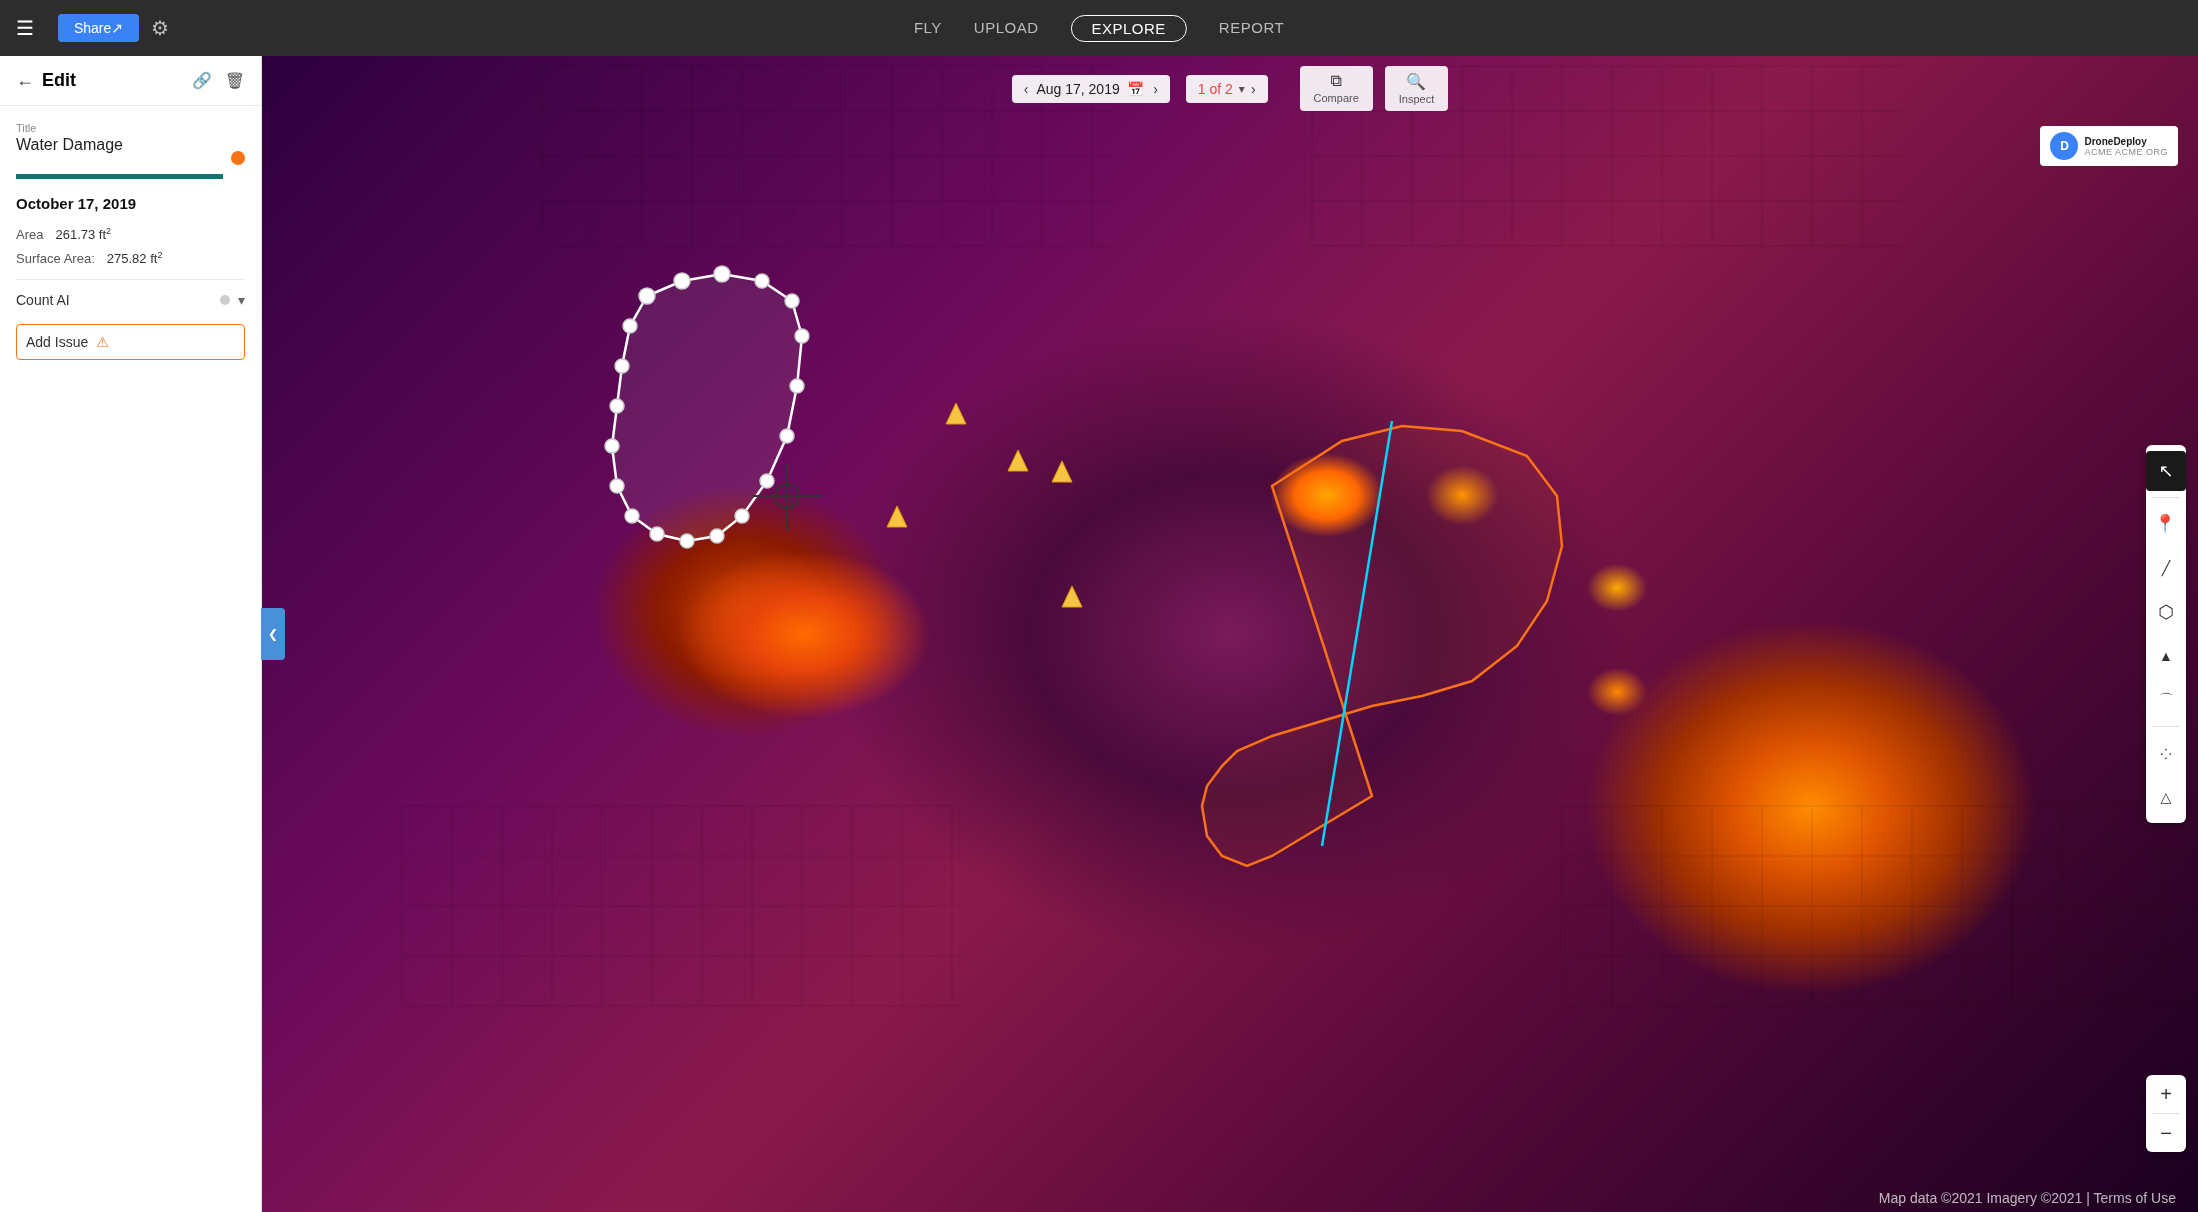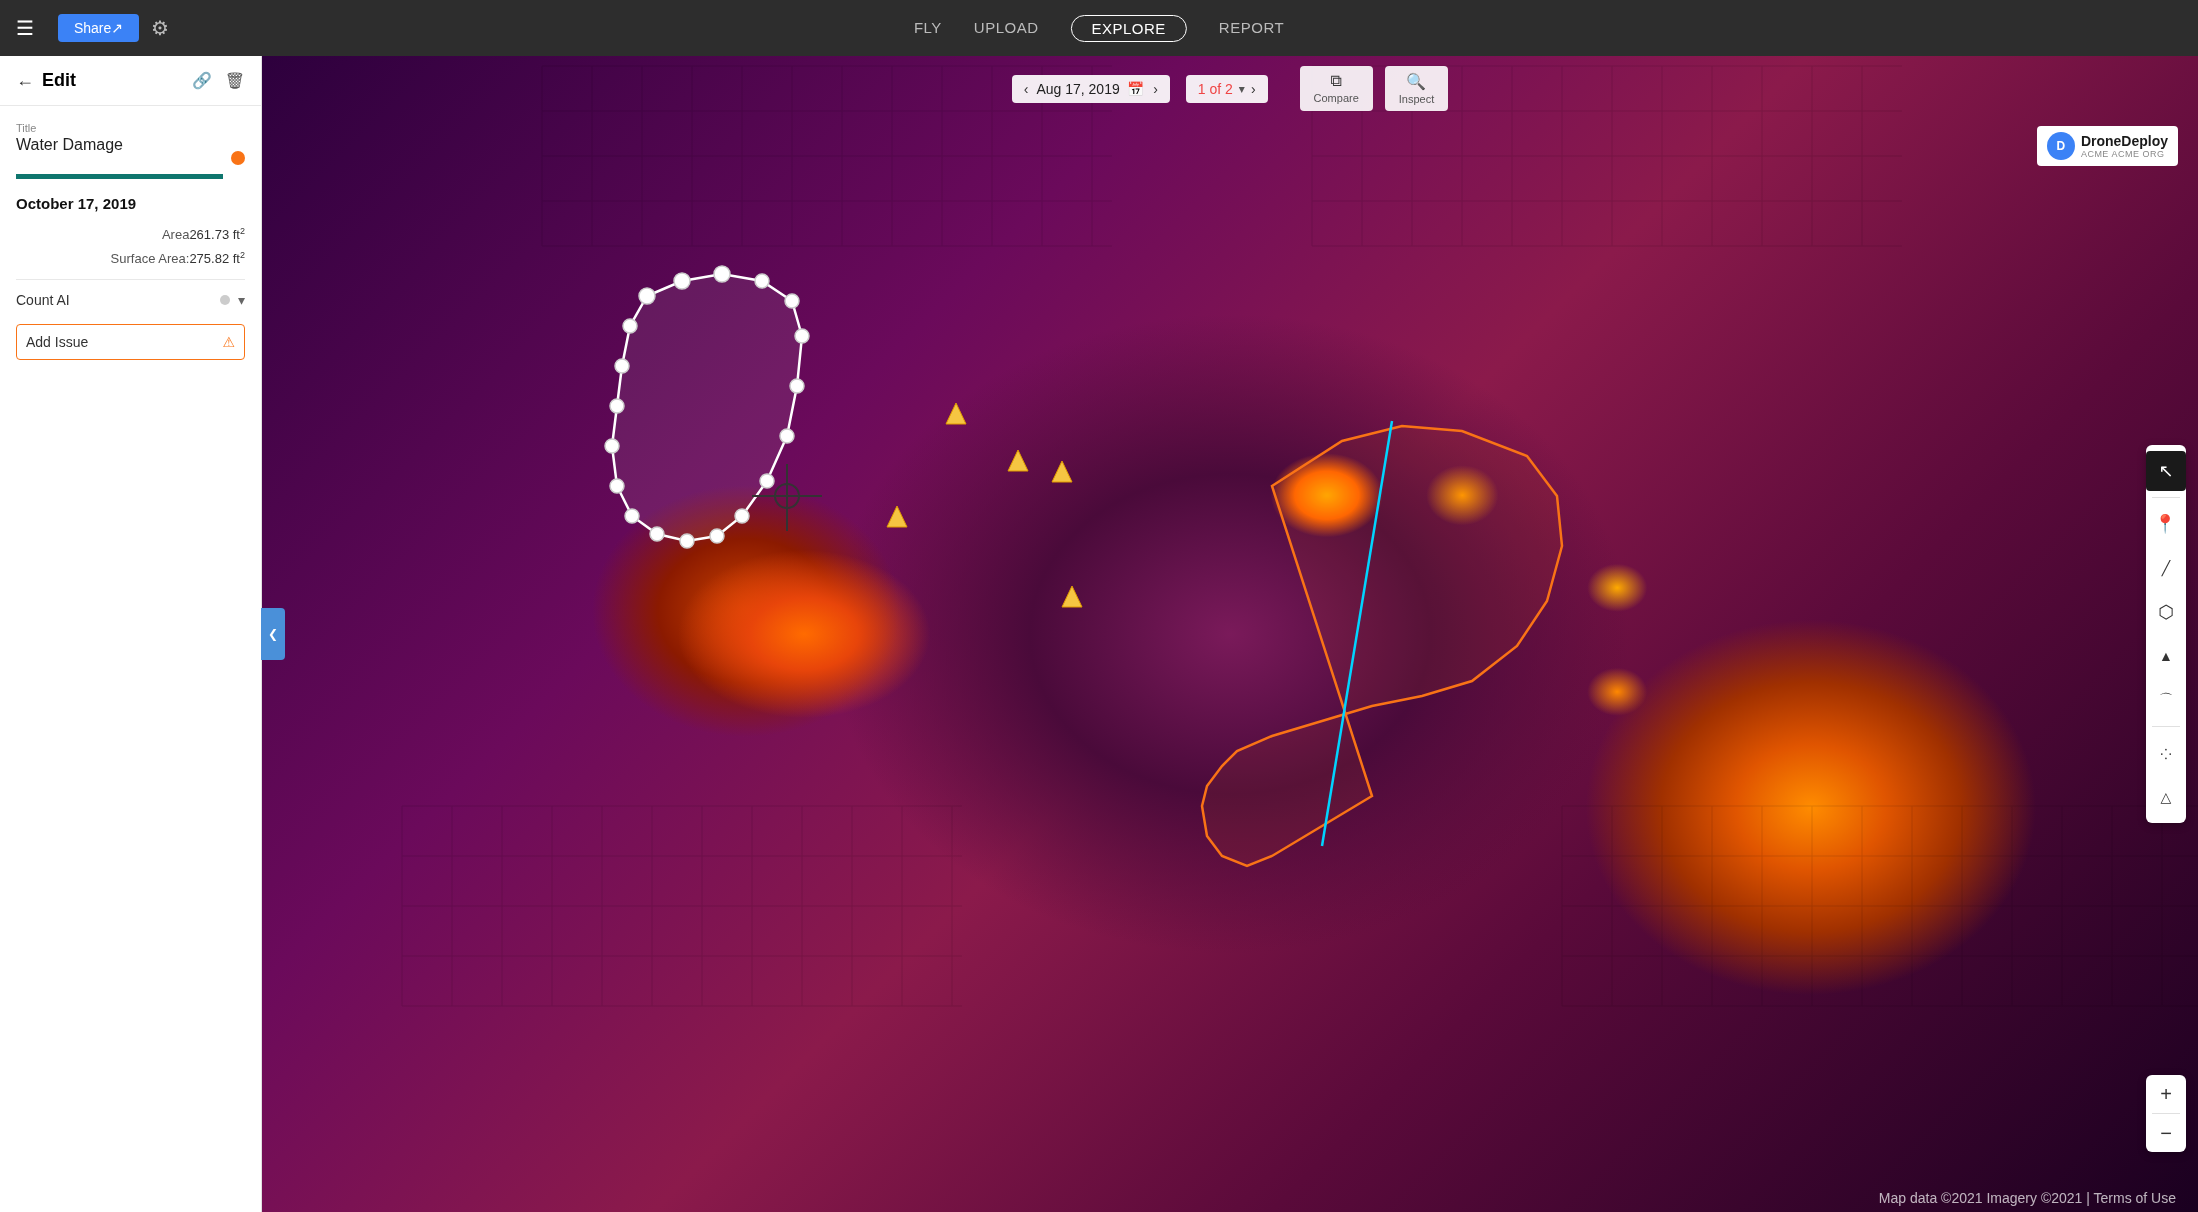--- a/index.html
+++ b/index.html
@@ -39,38 +39,38 @@
     .header-icons { display: flex; gap: 12px; }
     .header-icon { font-size: 16px; color: #555; cursor: pointer; }
 
     .panel-body { flex: 1; padding: 16px; overflow-y: auto; }
     .field-label { font-size: 11px; color: #888; margin-bottom: 2px; }
     .field-value-row { display: flex; align-items: center; margin-bottom: 16px; position: relative; }
     .field-value { font-size: 16px; color: #222; flex: 1; border-bottom: 5px solid #0f766e; padding-bottom: 20px; }
     .orange-dot { width: 14px; height: 14px; background: #f97316; border-radius: 50%; margin-left: 8px; }
     .date-heading { font-size: 15px; font-weight: 600; margin-bottom: 14px; color: #111; }
 
-    .measurement-row { display: flex; justify-content: flex-end; align-items: center; margin-bottom: 8px; }
+    .measurement-row { display: flex; justify-content: flex-start; align-items: center; margin-bottom: 8px; gap: 12px; }
     .meas-label { font-size: 13px; color: #555; }
     .meas-value { font-size: 13px; color: #333; }
     sup { font-size: 9px; }
 
     .divider { border: none; border-top: 1px solid #e8e8e8; margin: 12px 0; }
 
     .count-row { display: flex; justify-content: space-between; align-items: center; margin-bottom: 8px; }
     .count-label { font-size: 14px; color: #333; }
     .count-controls { display: flex; align-items: center; gap: 8px; }
     .count-dot { width: 10px; height: 10px; background: #ccc; border-radius: 50%; }
     .chevron-down { font-size: 14px; color: #666; cursor: pointer; }
 
     .add-issue-btn {
       width: 100%; margin-top: 16px; padding: 9px;
       border: 1.5px solid #f97316; background: #fff; color: #333;
       border-radius: 4px; font-size: 14px; cursor: pointer;
-      display: flex; align-items: center; justify-content: space-between; gap: 8px;
+      display: flex; align-items: center; justify-content: flex-start; gap: 8px;
     }
     .warning-icon { color: #f97316; font-size: 14px; }
 
     .panel-footer {
       padding: 12px 16px; border-top: 1px solid #e8e8e8;
       display: flex; align-items: center; gap: 8px;
     }
     .comment-input {
       flex: 1; border: none; outline: none; font-size: 13px;
       color: #888; background: transparent;
@@ -145,21 +145,21 @@
     .drone-logo {
       position: absolute; top: 70px; right: 20px;
       background: #fff; border-radius: 4px; padding: 6px 10px;
       display: flex; align-items: center; gap: 6px; z-index: 50;
     }
     .logo-circle {
       width: 28px; height: 28px; background: #3b82f6; border-radius: 50%;
       display: flex; align-items: center; justify-content: center; color: #fff; font-size: 12px; font-weight: bold;
     }
     .logo-text-block { display: flex; flex-direction: column; }
-    .logo-main { font-size: 14px; font-weight: bold; color: #1a1a1a; }
+    .logo-main { font-size: 10px; font-weight: bold; color: #1a1a1a; }
     .logo-sub { font-size: 9px; color: #888; letter-spacing: 0.5px; }
 
     
     .annotation-layer {
       position: absolute; top: 0; left: 0; width: 100%; height: 100%; z-index: 30; pointer-events: none;
     }
 
     
     .right-toolbar {
       position: absolute; right: 12px; top: 50%; transform: translateY(-50%);

